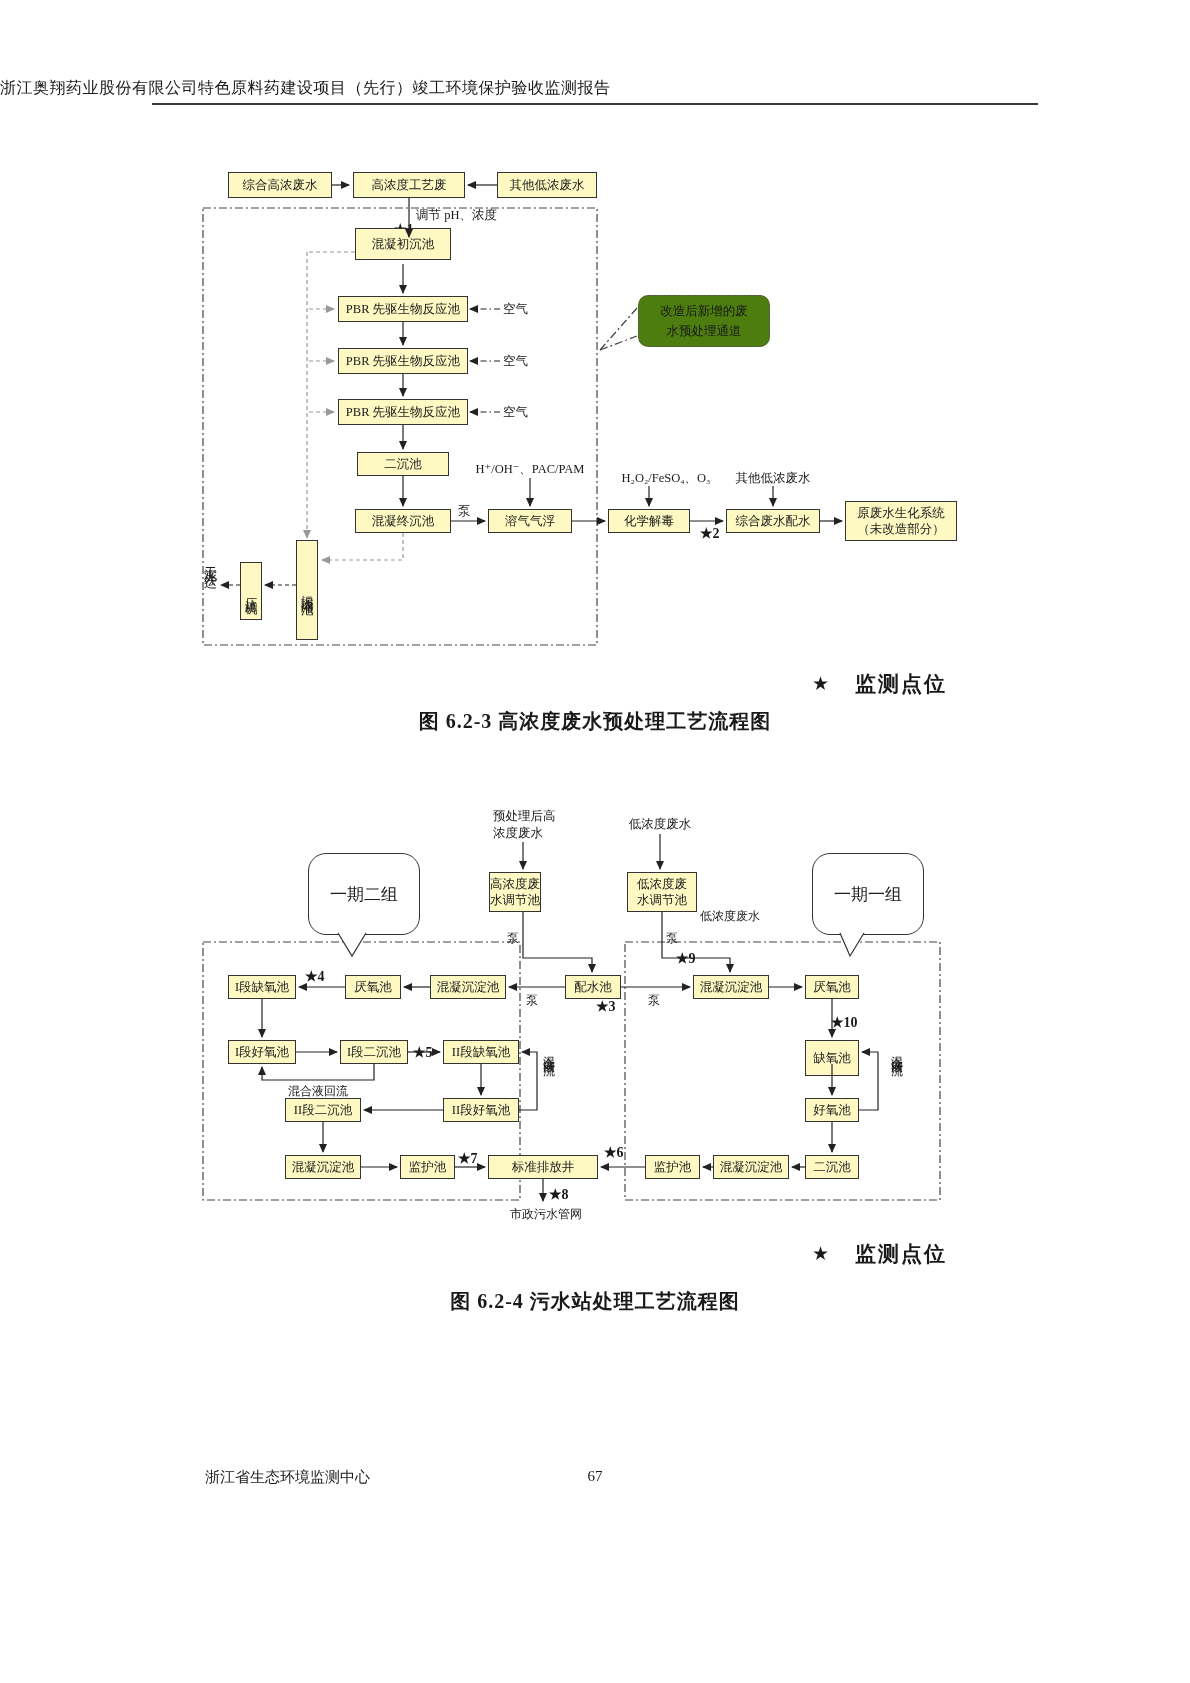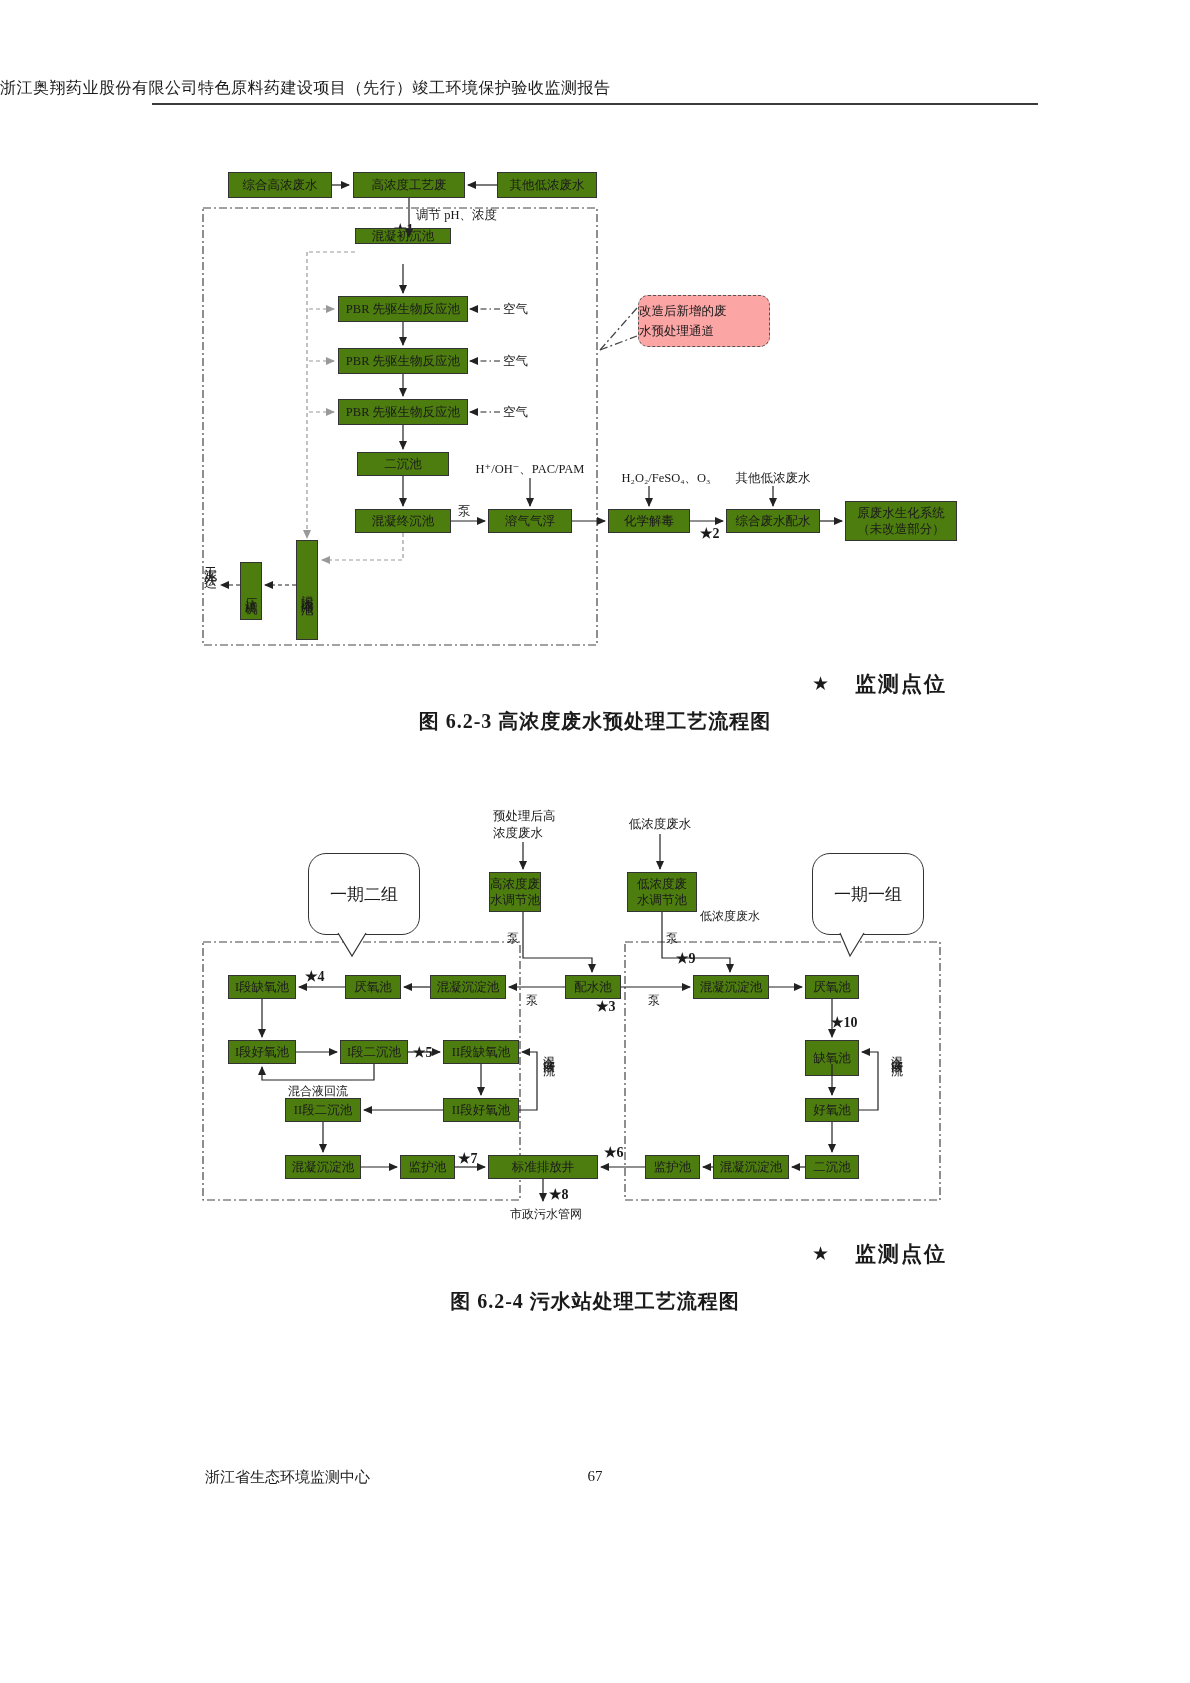--- a/index.html
+++ b/index.html
@@ -1,29 +1,29 @@
 <!DOCTYPE html>
 <html><head>
 <meta charset="utf-8">
 <style>
   *{margin:0;padding:0;box-sizing:border-box}
   html,body{background:#ededed}
   .page{position:relative;width:1190px;height:1683px;margin:0 auto;background:#ffffff;
         font-family:"Liberation Serif","DejaVu Serif",serif;color:#1a1a1a;overflow:hidden}
   .hdr{position:absolute;top:78px;left:0;width:100%;font-size:16px;letter-spacing:.5px;z-index:2}
   .hrule{position:absolute;top:103px;left:152px;width:886px;height:1.5px;background:#3a3a3a;z-index:2}
-  .box{position:absolute;border:1px solid #333;background:#4d7c0f;display:flex;align-items:center;justify-content:center;
+  .box{position:absolute;border:1px solid #333;background:#fef9c3;display:flex;align-items:center;justify-content:center;
        text-align:center;font-size:12.5px;line-height:1.3;z-index:2}
   .lbl{position:absolute;white-space:nowrap;font-size:12.5px;z-index:2}
   .star{font-size:14px;font-weight:bold}
   .v{writing-mode:vertical-rl;letter-spacing:2px}
   .bubble{position:absolute;border:1px solid #333;border-radius:18px;background:#fff;display:flex;align-items:center;
           justify-content:center;font-size:17px;z-index:2}
-  .callout{position:absolute;border:1px dashed #555;border-radius:10px;background:#fca5a5;display:flex;flex-direction:column;
-           justify-content:center;font-size:12.5px;line-height:1.6;z-index:2}
+  .callout{position:absolute;border:1px dashed #555;border-radius:10px;background:#4d7c0f;display:flex;flex-direction:column;
+           align-items:center;justify-content:center;font-size:12.5px;line-height:1.6;z-index:2}
   .caption{position:absolute;left:0;width:100%;text-align:center;font-size:20px;font-weight:bold;letter-spacing:1px;z-index:2}
   .legend-star{position:absolute;font-size:19px;z-index:2}
   .legend-lbl{position:absolute;font-size:21px;font-weight:bold;letter-spacing:2px;z-index:2}
   .footer-org{position:absolute;left:205px;top:1468px;font-size:15px;z-index:2}
   .footer-page{position:absolute;left:0;top:1468px;width:100%;text-align:center;font-size:15px;z-index:2}
   svg.under{position:absolute;left:0;top:0;z-index:1;pointer-events:none}
   svg.over{position:absolute;left:0;top:0;z-index:3;pointer-events:none}
 </style>
 </head>
 <body>
@@ -31,21 +31,21 @@
 <div class="page">
 
   <div class="hdr">浙江奥翔药业股份有限公司特色原料药建设项目（先行）竣工环境保护验收监测报告</div>
   <div class="hrule"></div>
 
   <div class="box" style="left:228px;top:172px;width:104px;height:26px">综合高浓废水</div>
   <div class="box" style="left:353px;top:172px;width:112px;height:26px">高浓度工艺废</div>
   <div class="box" style="left:497px;top:172px;width:100px;height:26px">其他低浓废水</div>
   <div class="lbl" style="left:416px;top:207px">调节 pH、浓度</div>
   <div class="lbl star" style="left:394px;top:221px">★1</div>
-  <div class="box" style="left:355px;top:228px;width:96px;height:16px">混凝初沉池</div>
+  <div class="box" style="left:355px;top:228px;width:96px;height:32px">混凝初沉池</div>
   <div class="box" style="left:338px;top:296px;width:130px;height:26px">PBR 先驱生物反应池</div>
   <div class="box" style="left:338px;top:348px;width:130px;height:26px">PBR 先驱生物反应池</div>
   <div class="box" style="left:338px;top:399px;width:130px;height:26px">PBR 先驱生物反应池</div>
   <div class="lbl" style="left:503px;top:301px">空气</div>
   <div class="lbl" style="left:503px;top:353px">空气</div>
   <div class="lbl" style="left:503px;top:404px">空气</div>
   <div class="box" style="left:357px;top:452px;width:92px;height:24px">二沉池</div>
   <div class="box" style="left:355px;top:509px;width:96px;height:24px">混凝终沉池</div>
   <div class="lbl" style="left:458px;top:503px">泵</div>
   <div class="box" style="left:488px;top:509px;width:84px;height:24px">溶气气浮</div>

